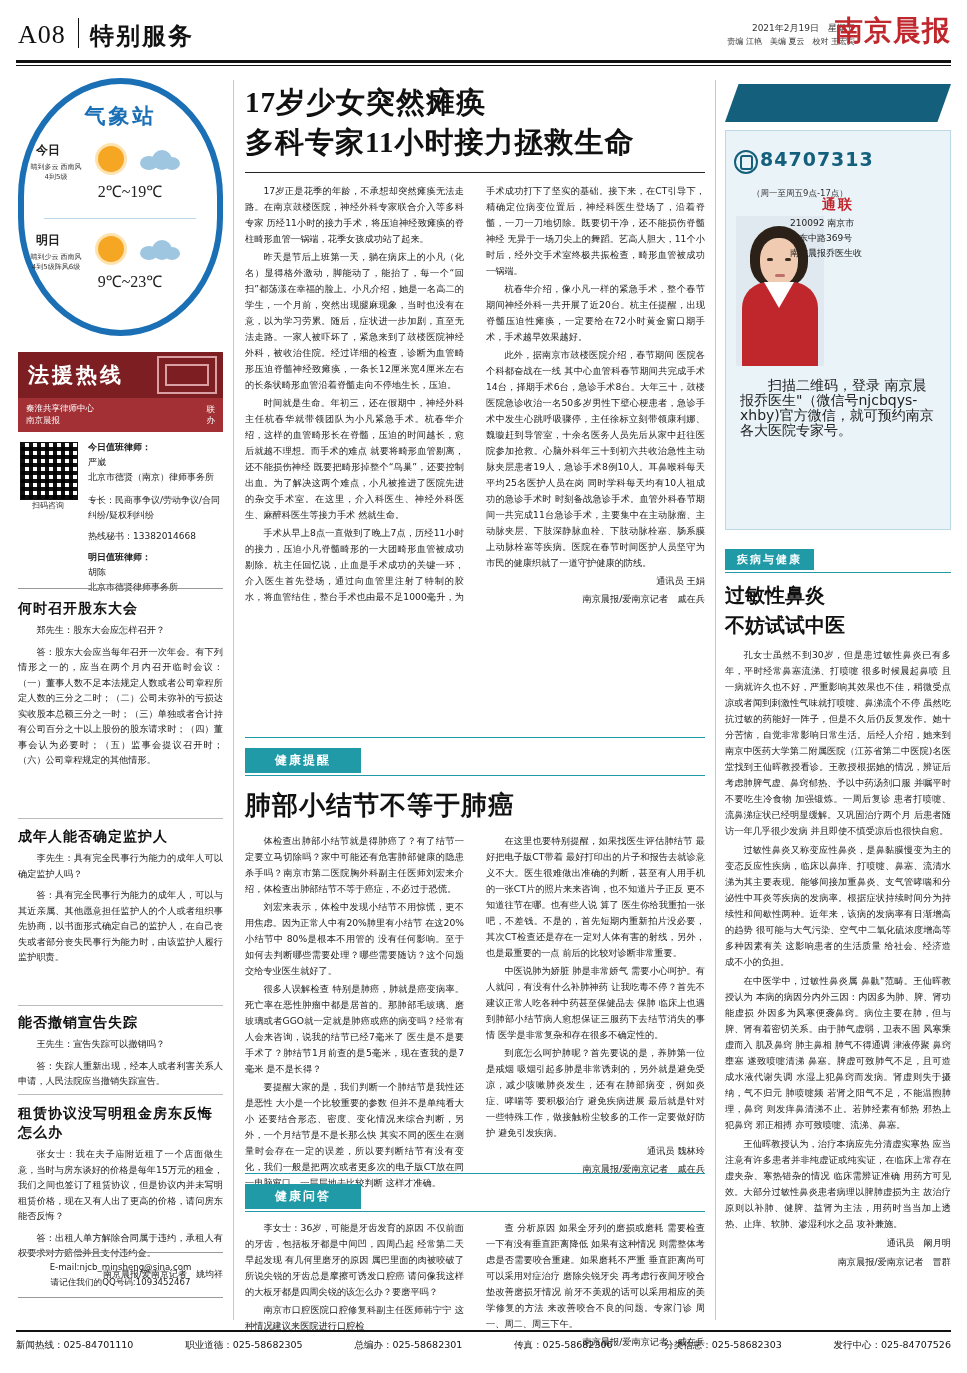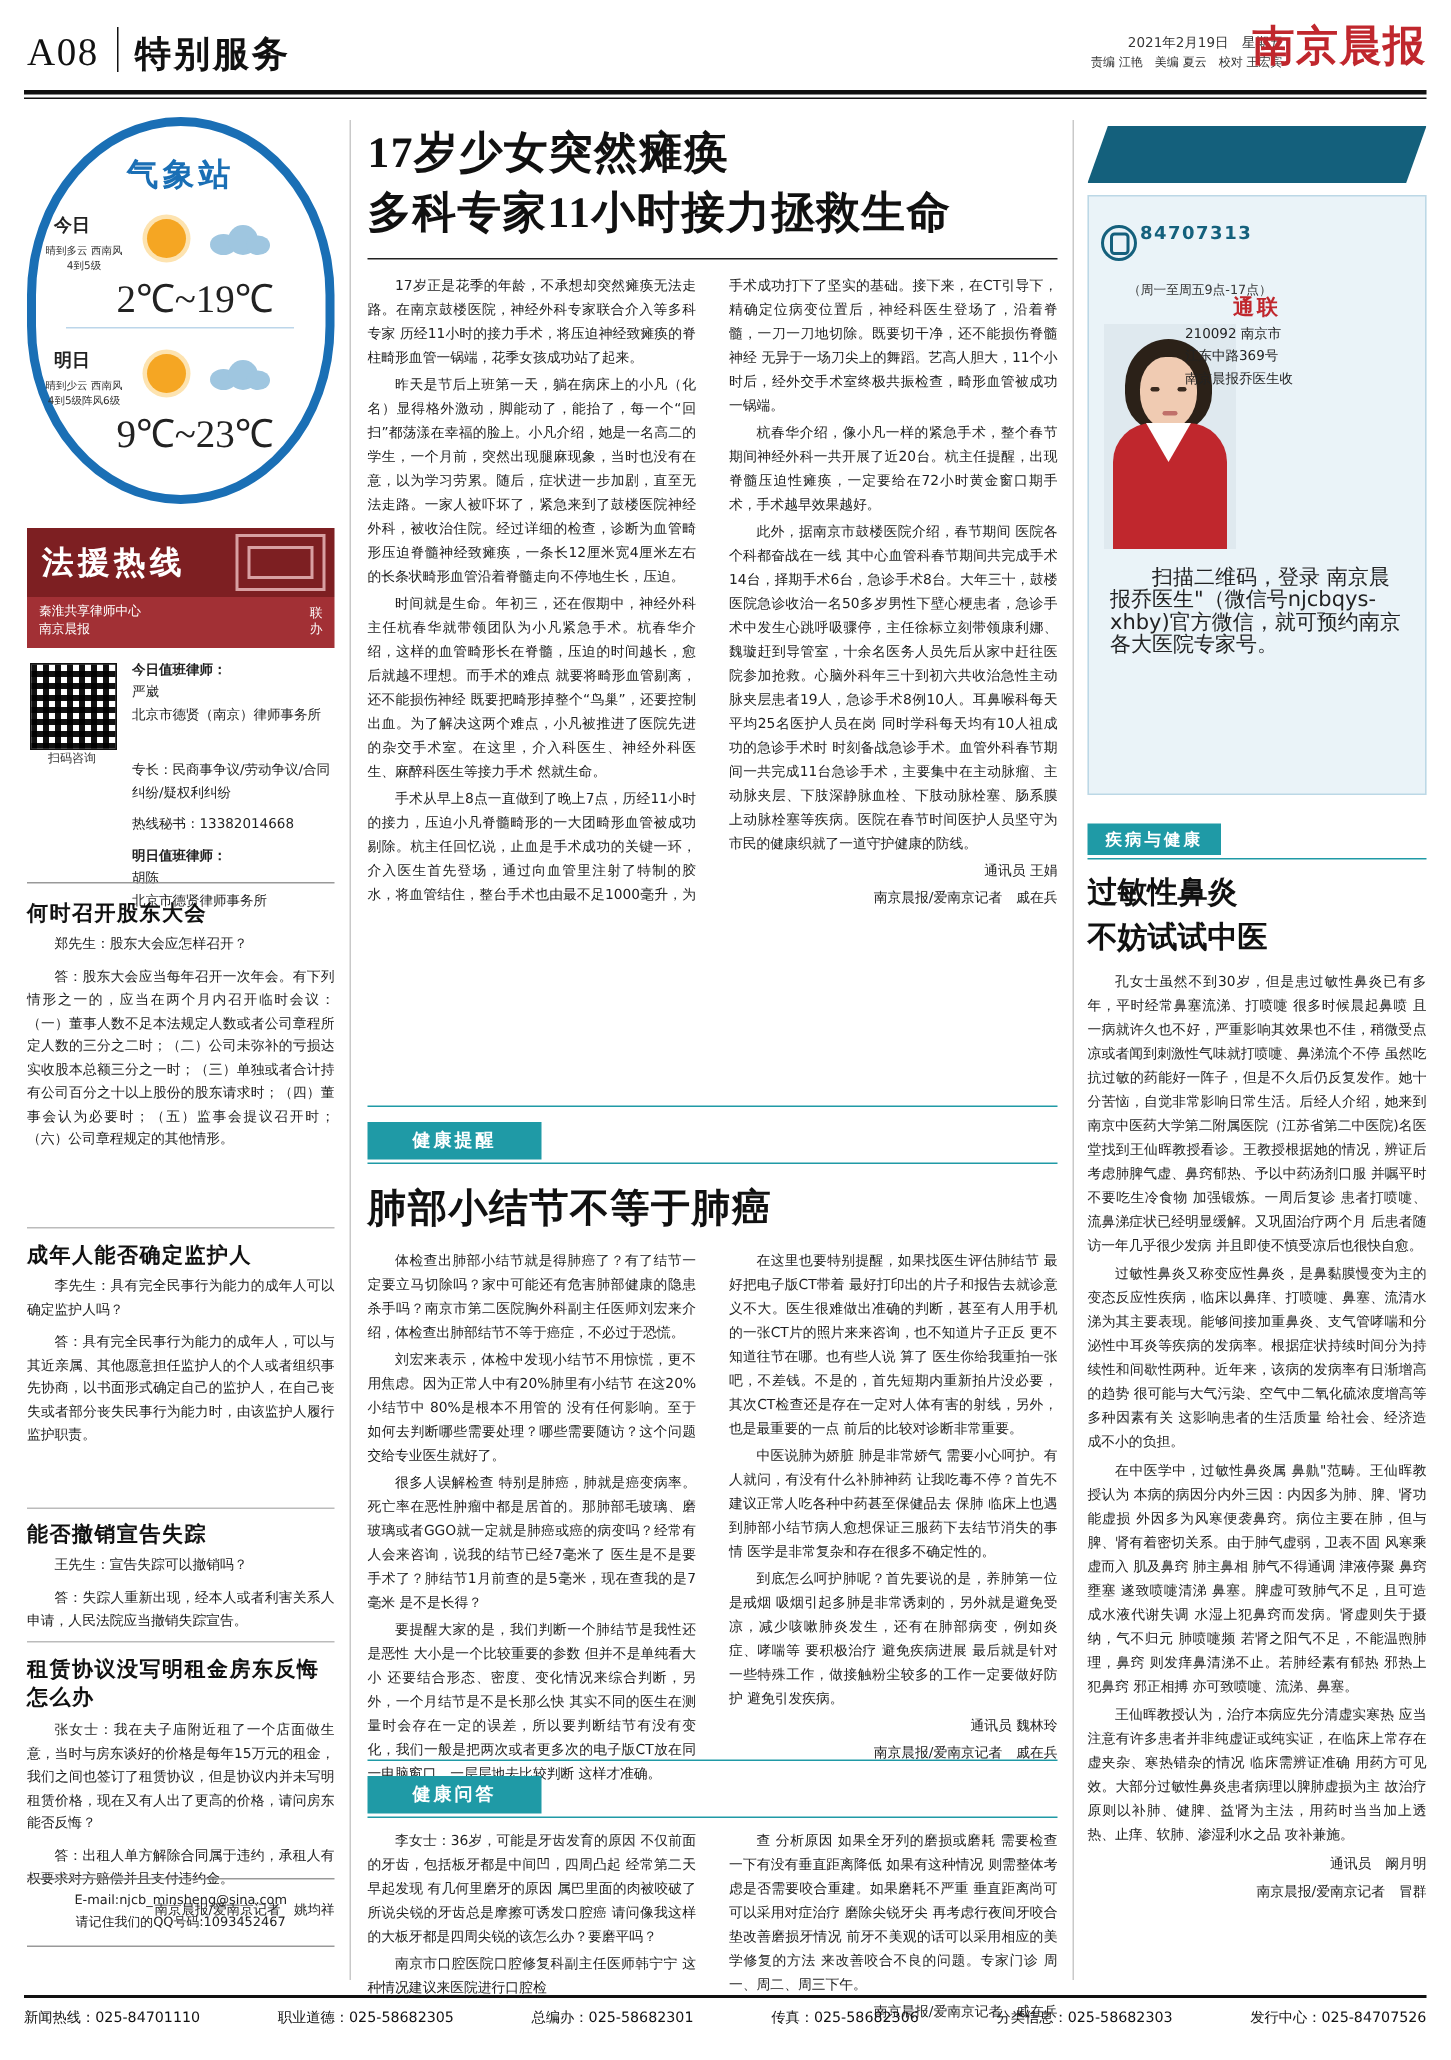--- a/index.html
+++ b/index.html
@@ -29,21 +29,21 @@
 
   
   .weather{position:relative;width:205px;height:270px;}
   .weather-ring{position:absolute;left:0;top:0;width:205px;height:258px;border:6px solid #1a6fb5;border-radius:50%/46%;box-sizing:border-box;}
   .weather-title{position:absolute;left:0;top:24px;width:205px;text-align:center;color:#1a6fb5;font-size:21px;font-weight:bold;letter-spacing:3px;}
   .w-row{position:absolute;left:12px;width:182px;height:78px;}
   .w-row.today{top:62px;}
   .w-row.tom{top:152px;}
   .w-day{position:absolute;left:6px;top:2px;font-size:12px;color:#222;font-weight:bold;}
   .w-desc{position:absolute;left:0px;top:22px;width:52px;font-size:7px;color:#333;line-height:10px;text-align:center;}
-  .w-temp{position:absolute;left:40px;top:40px;width:120px;text-align:center;font-size:26px;color:#222;font-family:"Liberation Serif",serif;}
+  .w-temp{position:absolute;left:40px;top:40px;width:120px;text-align:center;font-size:16px;color:#222;font-family:"Liberation Serif",serif;}
   .sun{position:absolute;left:68px;top:6px;width:26px;height:26px;border-radius:50%;background:#f5a623;box-shadow:0 0 0 3px #fde3b0;}
   .cloud{position:absolute;left:110px;top:10px;width:40px;height:20px;}
   .cloud i{position:absolute;background:#9fc6e0;border-radius:50%;}
   .cloud i:nth-child(1){left:0;top:6px;width:18px;height:14px;}
   .cloud i:nth-child(2){left:12px;top:0px;width:20px;height:20px;}
   .cloud i:nth-child(3){left:24px;top:7px;width:16px;height:13px;}
   .w-sep{position:absolute;left:26px;top:140px;width:152px;height:1px;background:#bcd6ea;}
 
   
   .legal-hd{position:absolute;left:18px;top:352px;width:205px;height:46px;background:#7d1f22;}
@@ -87,21 +87,21 @@
   .sec2-head{font-size:26px;font-weight:bold;margin:12px 0 8px 0;font-family:"Liberation Serif",serif;letter-spacing:1px;}
 
   .block{position:absolute;left:245px;width:460px;}
 
   
   .rightcol{position:absolute;left:725px;top:78px;width:226px;}
   .doc-banner{position:relative;width:226px;height:50px;}
   .doc-banner .shape{position:absolute;left:0;top:6px;width:226px;height:38px;background:#14607c;clip-path:polygon(6% 0,100% 0,94% 100%,0 100%);}
   .doc-banner .txt{position:absolute;left:0;top:14px;width:226px;text-align:center;color:#fff;font-size:19px;font-weight:bold;letter-spacing:3px;}
   .doc-card{position:absolute;left:725px;top:130px;width:226px;height:400px;background:#eaf3f8;border:1px solid #bcd8e6;box-sizing:border-box;}
-  .phone{position:absolute;left:760px;top:148px;font-size:12px;color:#14607c;font-weight:bold;letter-spacing:1px;}
+  .phone{position:absolute;left:760px;top:148px;font-size:19px;color:#14607c;font-weight:bold;letter-spacing:1px;}
   .phone-sub{position:absolute;left:752px;top:188px;font-size:8.5px;color:#333;}
   .phone-icon{position:absolute;left:734px;top:150px;width:20px;height:20px;border:2px solid #14607c;border-radius:50%;}
   .phone-icon:before{content:"";position:absolute;left:4px;top:3px;width:9px;height:11px;border:2px solid #14607c;border-radius:3px;}
   .tongl{position:absolute;left:725px;top:196px;width:226px;text-align:center;color:#c0272d;font-size:14px;font-weight:bold;letter-spacing:2px;}
   .addr{position:absolute;left:790px;top:216px;width:156px;font-size:9px;line-height:15px;color:#222;}
   .portrait{position:absolute;left:736px;top:216px;width:88px;height:150px;}
   .p-bg{position:absolute;left:0;top:0;width:88px;height:150px;background:#dfe9ef;}
   .p-hair{position:absolute;left:14px;top:10px;width:58px;height:62px;background:#2b2118;border-radius:50% 50% 42% 42%;}
   .p-face{position:absolute;left:24px;top:22px;width:38px;height:48px;background:#f0cbb2;border-radius:45% 45% 50% 50%;}
   .p-eye{position:absolute;top:42px;width:6px;height:3px;background:#3a2b20;border-radius:2px;}
@@ -181,21 +181,21 @@
     <div class="r">联<br>办</div>
   </div>
 
   <div class="qr"></div>
   <div class="qr-cap">扫码咨询</div>
 
   <div class="legal-body">
     <div class="b">今日值班律师：</div>
     <div>严崴</div>
     <div>北京市德贤（南京）律师事务所</div>
-    <div style="margin-top:22px">专长：民商事争议/劳动争议/合同纠纷/疑权利纠纷</div>
+    <div style="margin-top:8px">专长：民商事争议/劳动争议/合同纠纷/疑权利纠纷</div>
     <div style="margin-top:6px">热线秘书：13382014668</div>
     <div style="margin-top:6px" class="b">明日值班律师：</div>
     <div>胡陈</div>
     <div>北京市德贤律师事务所</div>
   </div>
   <div class="legal-line"></div>
 
   <div class="qa" style="top:600px">
     <h3>何时召开股东大会</h3>
     <p>郑先生：股东大会应怎样召开？</p>

